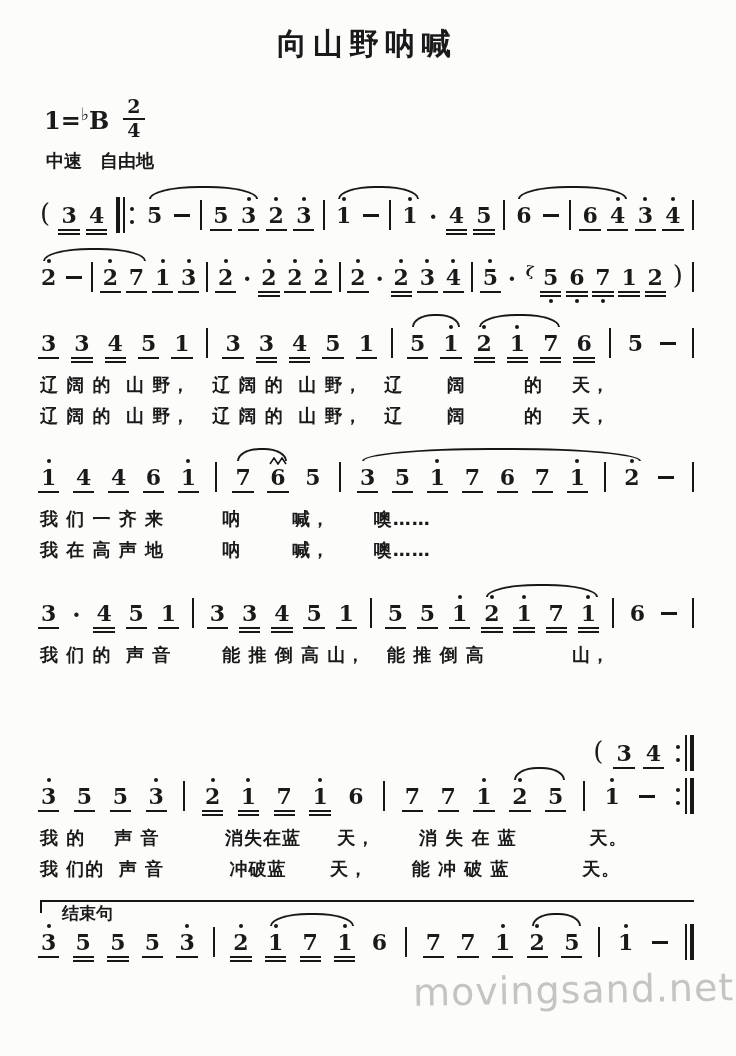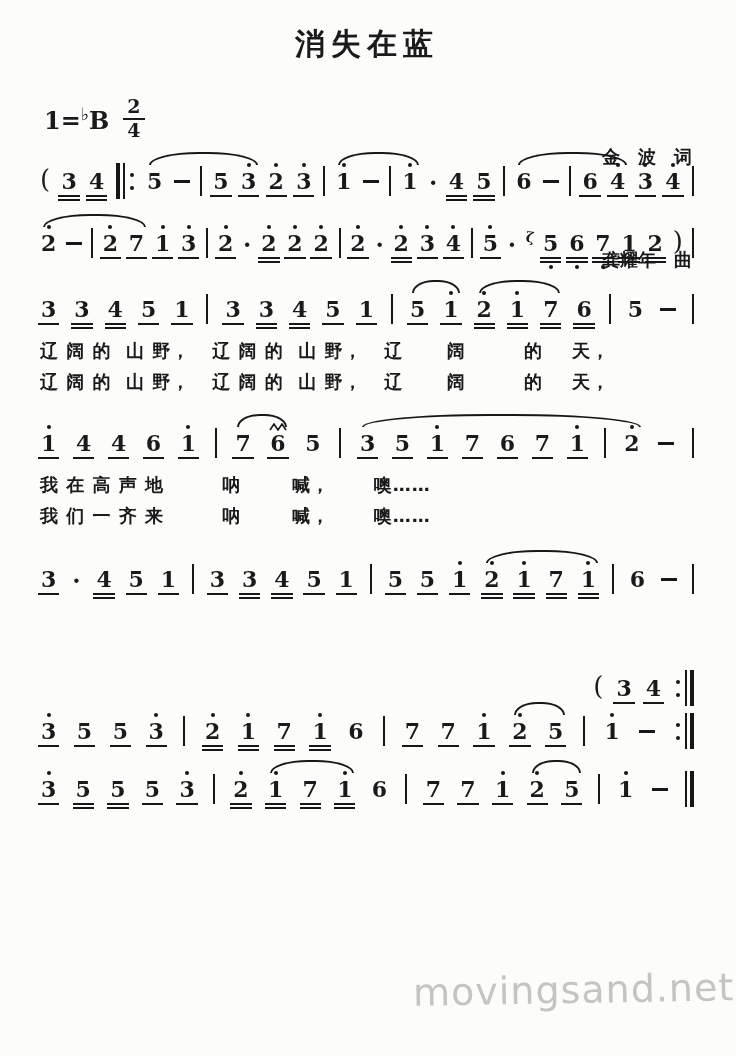--- a/index.html
+++ b/index.html
@@ -70,35 +70,32 @@
   .mt-s2{margin-top:4px;}
   .mt-s3{margin-top:8px;}
   .mt-s4{margin-top:14px;}
   .mt-s5{margin-top:16px;}
   .mt-s6{margin-top:58px;}
 </style>
 </head>
 <body>
 
 <div class="page">
-  <div class="title">消失在蓝</div>
-
-  <div class="credits">
-    <div>金　波　词</div>
-    <div>龚耀年　曲</div>
-  </div>
+  <div class="title">向山野呐喊</div>
+
 
   <div class="keyline">
     <span class="keysig"><span>1=</span><span class="flat">♭</span><span>B</span></span>
     <span class="timesig">
       <span class="top">2</span>
       <span class="bot">4</span>
     </span>
   </div>
 
+  <div class="tempo">中速　自由地</div>
 
   <div class="score" id="score">
       <div class="system mt-s1">
         <div class="notes-row">
           <span class="tok paren">(</span>
           <span class="tok note"><span class="d">3</span><span class="ul" style="bottom: -4px;"></span><span class="ul" style="bottom: -8px;"></span></span>
           <span class="tok note"><span class="d">4</span><span class="ul" style="bottom: -4px;"></span><span class="ul" style="bottom: -8px;"></span></span>
           <span class="tok repgrp">
             <span class="bthick"></span>
             <span class="bthin"></span>
@@ -222,22 +219,22 @@
           <span class="tok note"><span class="d">6</span><span class="ul" style="bottom: -4px;"></span></span>
           <span class="tok note"><span class="d">7</span><span class="ul" style="bottom: -4px;"></span></span>
           <span class="tok note"><span class="d">1</span><span class="hidot"></span><span class="ul" style="bottom: -4px;"></span></span>
           <span class="tok bar"></span>
           <span class="tok note"><span class="d">2</span><span class="hidot"></span></span>
           <span class="tok dash"></span>
           <span class="tok bar"></span>
           <span class="slur" style="left: 197.4px; width: 45.2px;"></span>
           <span class="slur" style="left: 322.4px; width: 274.2px;"></span>
         </div>
+        <div class="lyr">我 们 一 齐 来        呐       喊，      噢……</div>
         <div class="lyr">我 在 高 声 地        呐       喊，      噢……</div>
-        <div class="lyr">我 们 一 齐 来        呐       喊，      噢……</div>
       </div>
       <div class="system mt-s5">
         <div class="notes-row">
           <span class="tok note"><span class="d">3</span><span class="ul" style="bottom: -4px;"></span></span>
           <span class="tok augdot">·</span>
           <span class="tok note"><span class="d">4</span><span class="ul" style="bottom: -4px;"></span><span class="ul" style="bottom: -8px;"></span></span>
           <span class="tok note"><span class="d">5</span><span class="ul" style="bottom: -4px;"></span></span>
           <span class="tok note"><span class="d">1</span><span class="ul" style="bottom: -4px;"></span></span>
           <span class="tok bar"></span>
           <span class="tok note"><span class="d">3</span><span class="ul" style="bottom: -4px;"></span></span>
@@ -252,20 +249,21 @@
           <span class="tok note"><span class="d">2</span><span class="hidot"></span><span class="ul" style="bottom: -4px;"></span><span class="ul" style="bottom: -8px;"></span></span>
           <span class="tok note"><span class="d">1</span><span class="hidot"></span><span class="ul" style="bottom: -4px;"></span><span class="ul" style="bottom: -8px;"></span></span>
           <span class="tok note"><span class="d">7</span><span class="ul" style="bottom: -4px;"></span><span class="ul" style="bottom: -8px;"></span></span>
           <span class="tok note"><span class="d">1</span><span class="hidot"></span><span class="ul" style="bottom: -4px;"></span><span class="ul" style="bottom: -8px;"></span></span>
           <span class="tok bar"></span>
           <span class="tok note"><span class="d">6</span></span>
           <span class="tok dash"></span>
           <span class="tok bar"></span>
           <span class="slur" style="left: 446.4px; width: 107.2px;"></span>
         </div>
+        <div class="lyr">我 们 的  声 音       能 推 倒 高 山，   能 推 倒 高            山，</div>
       </div>
       <div class="system mt-s6">
         <div class="pickup-row">
           <span class="tok paren">(</span>
           <span class="tok note"><span class="d">3</span><span class="ul" style="bottom: -4px;"></span></span>
           <span class="tok note"><span class="d">4</span><span class="ul" style="bottom: -4px;"></span></span>
           <span class="tok repgrp">
             <span class="rdots">
               <i></i>
               <i></i>
@@ -297,22 +295,27 @@
           <span class="tok repgrp">
             <span class="rdots">
               <i></i>
               <i></i>
             </span>
             <span class="bthin"></span>
             <span class="bthick"></span>
           </span>
           <span class="slur" style="left: 474.4px; width: 46.2px;"></span>
         </div>
+        <div class="lyr">我 的    声 音         消失在蓝     天，      消 失 在 蓝          天。</div>
+        <div class="lyr">我 们的  声 音         冲破蓝      天，      能 冲 破 蓝          天。</div>
       </div>
       <div class="system mt-s7">
+        <div class="ending">
+          <span class="elabel">结束句</span>
+        </div>
         <div class="notes-row">
           <span class="tok note"><span class="d">3</span><span class="hidot"></span><span class="ul" style="bottom: -4px;"></span></span>
           <span class="tok note"><span class="d">5</span><span class="ul" style="bottom: -4px;"></span><span class="ul" style="bottom: -8px;"></span></span>
           <span class="tok note"><span class="d">5</span><span class="ul" style="bottom: -4px;"></span><span class="ul" style="bottom: -8px;"></span></span>
           <span class="tok note"><span class="d">5</span><span class="ul" style="bottom: -4px;"></span></span>
           <span class="tok note"><span class="d">3</span><span class="hidot"></span><span class="ul" style="bottom: -4px;"></span></span>
           <span class="tok bar"></span>
           <span class="tok note"><span class="d">2</span><span class="hidot"></span><span class="ul" style="bottom: -4px;"></span><span class="ul" style="bottom: -8px;"></span></span>
           <span class="tok note"><span class="d">1</span><span class="hidot"></span><span class="ul" style="bottom: -4px;"></span><span class="ul" style="bottom: -8px;"></span></span>
           <span class="tok note"><span class="d">7</span><span class="ul" style="bottom: -4px;"></span><span class="ul" style="bottom: -8px;"></span></span>

